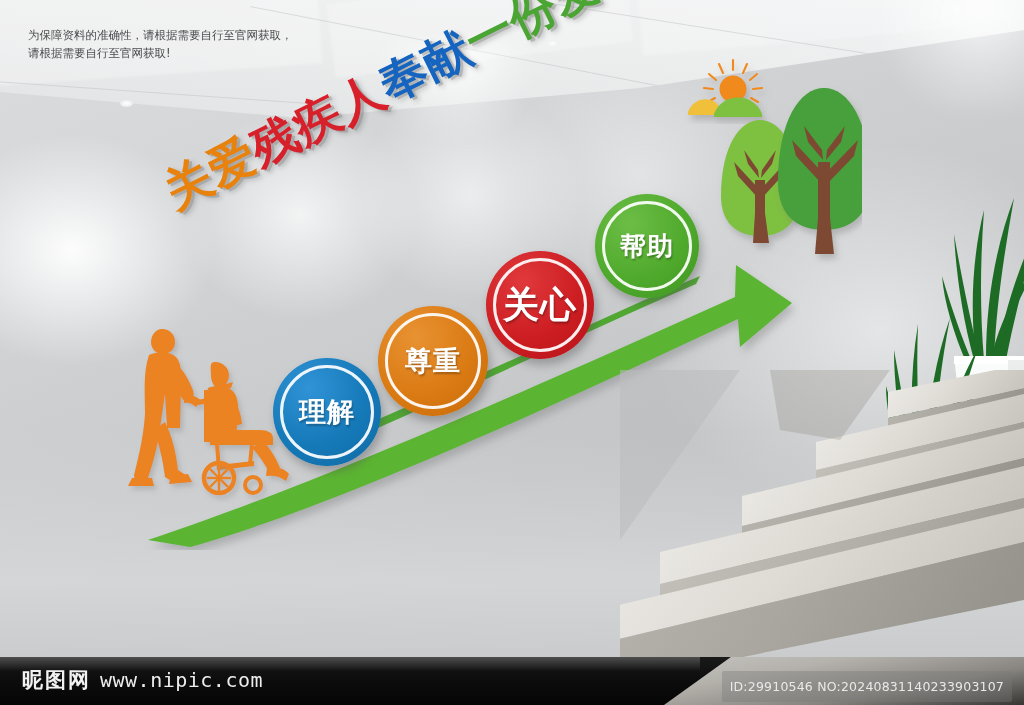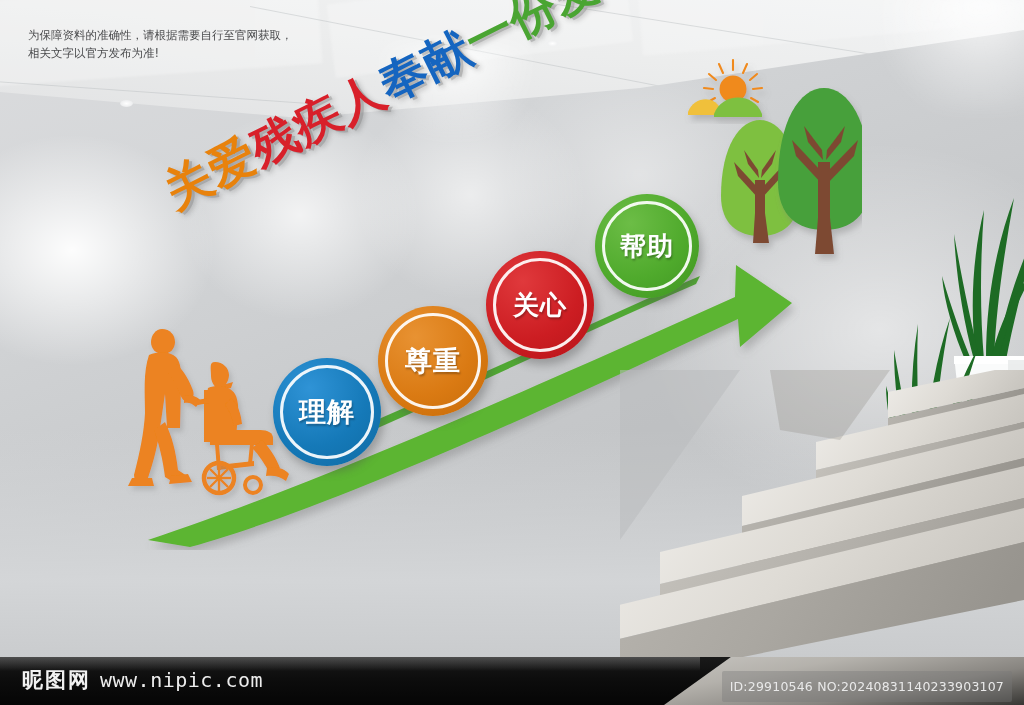--- a/index.html
+++ b/index.html
@@ -271,21 +271,21 @@
     <span class="btxt" style="font-size:27px;">理解</span>
   </div>
 
   <div class="badge b-orange" style="left:378px;top:306px;width:110px;height:110px;">
     <div class="ring"></div>
     <span class="btxt" style="font-size:27px;">尊重</span>
   </div>
 
   <div class="badge b-red" style="left:486px;top:251px;width:108px;height:108px;">
     <div class="ring"></div>
-    <span class="btxt" style="font-size:26px;">关心</span>
+    <span class="btxt" style="font-size:36px;">关心</span>
   </div>
 
   <div class="badge b-green" style="left:595px;top:194px;width:104px;height:104px;text-align:center;">
     <div class="ring"></div>
     <span class="btxt" style="font-size:26px;">帮助</span>
   </div>
 
   <div class="people">
     <svg width="185" height="185" viewBox="0 0 185 185" xmlns="http://www.w3.org/2000/svg">
       <defs>
@@ -420,21 +420,21 @@
         <path d="M -30 276 L 404 172 L 404 230 L -30 318 Z" fill="url(#riser)"></path>
       </g>
 
       <path d="M 0 0 L 120 0 L 0 170 Z" fill="#b9bbbd" opacity="0.55"></path>
       <path d="M 150 0 L 270 0 L 220 70 L 160 60 Z" fill="#8d8a86" opacity="0.30"></path>
     </svg>
   </div>
 
   <div class="notice">
     <div>为保障资料的准确性，请根据需要自行至官网获取，</div>
-    <div>相关文字以官方发布为准!</div>
+    <div>请根据需要自行至官网获取!</div>
   </div>
 
   <div class="wmbar">
     <div class="sheen"></div>
     <div class="stairbleed"></div>
     <div class="wm-logo">
       <span class="wm-cn">昵图网</span>
       <span class="wm-url">www.nipic.com</span>
     </div>
     <div class="wm-id">ID:29910546 NO:20240831140233903107</div>

